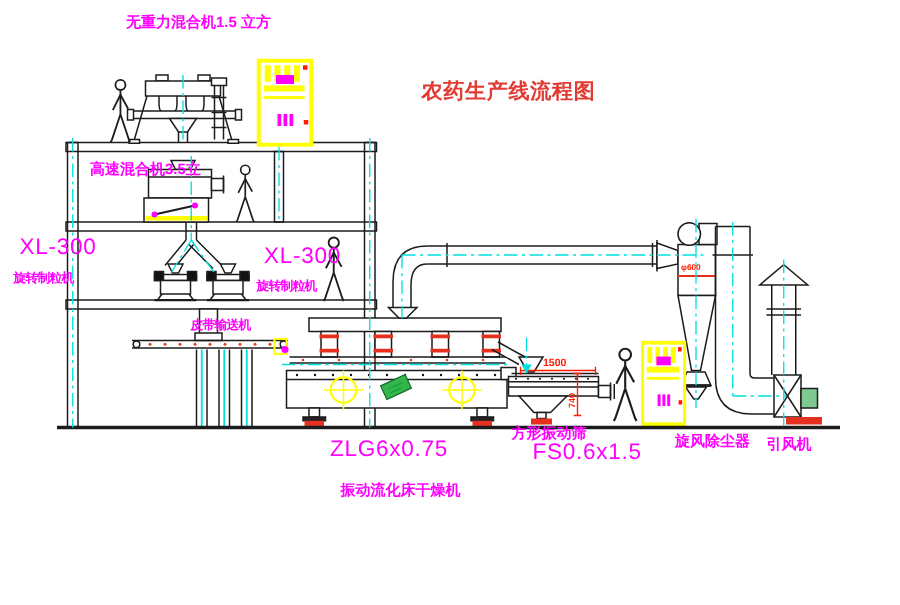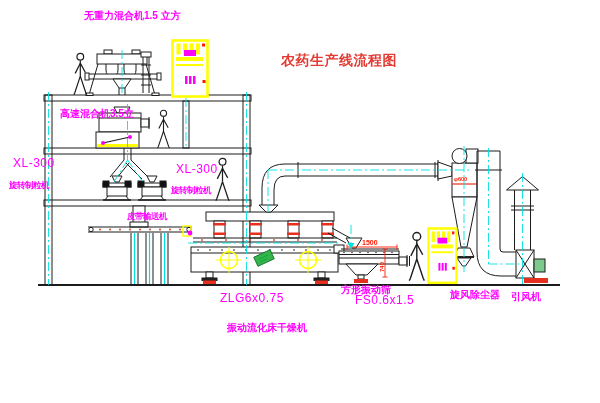--- a/index.html
+++ b/index.html
@@ -2,21 +2,21 @@
 <html><head>
 <meta charset="utf-8">
 <style>
   html,body{margin:0;padding:0;background:#fff;}
   #stage{position:relative;width:600px;height:403px;background:#ffffff;overflow:hidden;
          font-family:"Liberation Sans","DejaVu Sans",sans-serif;}
   svg{position:absolute;left:0;top:0;}
   .lbl{position:absolute;color:#ff00ff;white-space:nowrap;line-height:1;}
   .sm{font-size:10px;font-weight:bold;}
   .xs{font-size:8.5px;font-weight:bold;letter-spacing:-0.5px;}
-  .model{font-size:12px;font-weight:400;letter-spacing:0.5px;}
+  .model{font-size:15px;font-weight:400;letter-spacing:0.5px;}
   .dim{position:absolute;color:#ff1a00;font-weight:bold;white-space:nowrap;line-height:1;}
   .dim1500{font-size:7px;}
   .dimphi{font-size:5.5px;}
   .dim740{font-size:6px;transform:rotate(-90deg);transform-origin:0 0;}
   .title{position:absolute;left:281px;top:44px;display:flex;align-items:center;color:#e23b33;}
   .title-zh{font-size:14px;font-weight:bold;margin-top:8px;letter-spacing:0.5px;}
   .title-cap{font-size:26px;font-weight:400;letter-spacing:1px;margin-left:2px;}
 </style>
 </head>
 <body>

